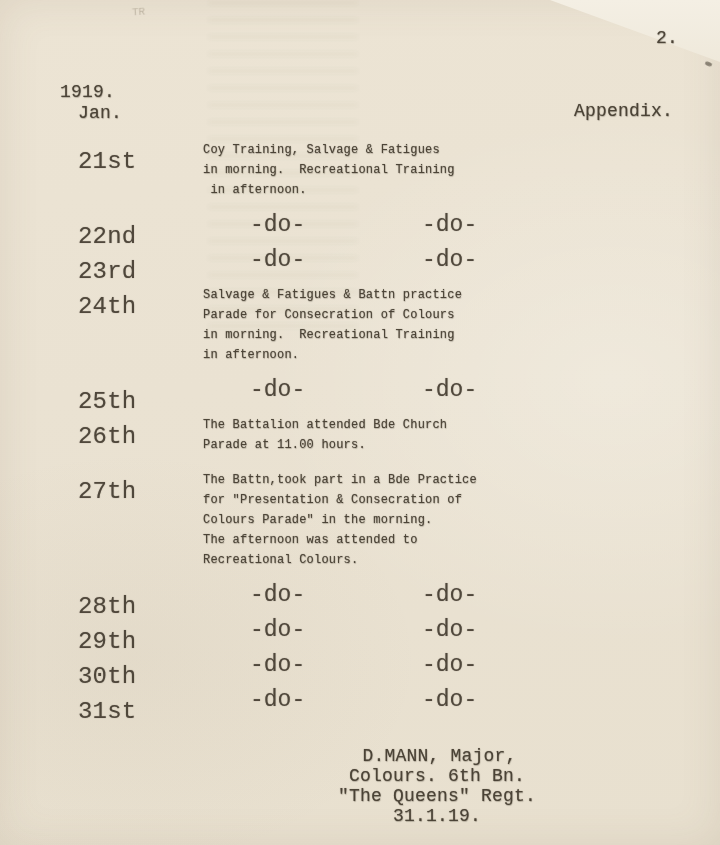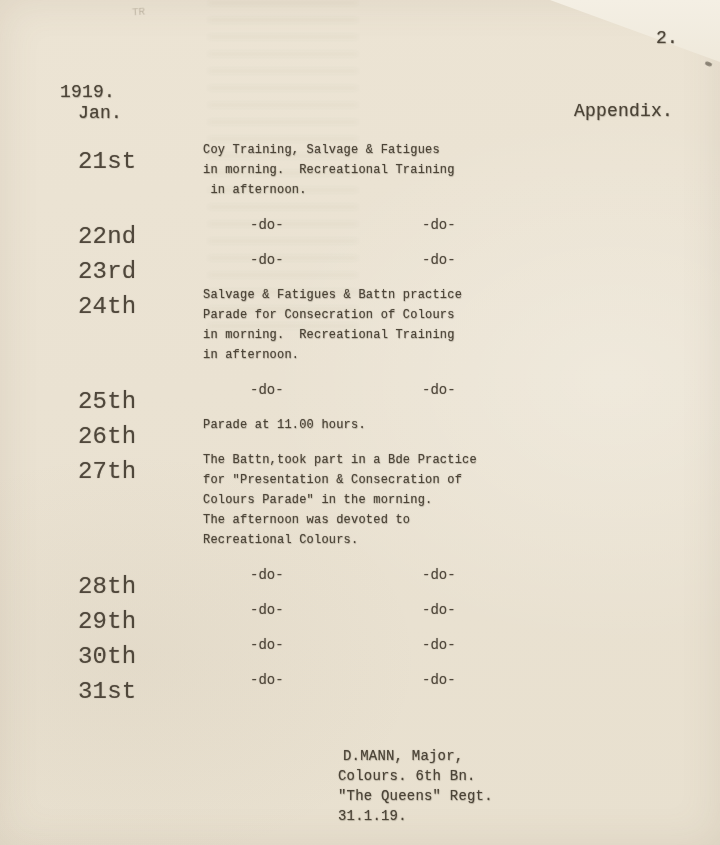--- a/index.html
+++ b/index.html
@@ -68,30 +68,31 @@
   .entry-text { margin-left: 203px; }
   .entry-text .line {
     font-size: 12px; line-height: 20px; white-space: pre;
     color: rgba(66,58,46,0.88);
     text-shadow: 0 0 1px rgba(66,58,46,0.55), 0.5px 0.5px 0.8px rgba(66,58,46,0.25);
     letter-spacing: 0.2px;
   }
   .ditto-1 { position: absolute; left: 250px; top: 0; }
   .ditto-2 { position: absolute; left: 422px; top: 0; }
   .ditto {
-    font-size: 14px; line-height: 20px; white-space: pre;
+    font-size: 23px; line-height: 20px; white-space: pre;
     color: rgba(66,58,46,0.85);
     text-shadow: 0 0 1px rgba(66,58,46,0.5);
   }
   .signature { position: absolute; top: 746px; left: 338px; }
   .signature .sig-line {
-    font-size: 14px; line-height: 20px; white-space: pre;
+    font-size: 18px; line-height: 20px; white-space: pre;
     color: rgba(66,58,46,0.88);
     text-shadow: 0 0 1px rgba(66,58,46,0.55), 0.5px 0.5px 0.8px rgba(66,58,46,0.25);
     letter-spacing: 0.2px;
+    text-align: center;
   }
   .signature .sig-line:first-child { margin-left: 5px; }
   .ink-dot {
     position: absolute; top: 62px; right: 8px;
     width: 7px; height: 4px; border-radius: 50% 40% 60% 50%;
     background: rgba(60,52,42,0.55); transform: rotate(25deg);
     filter: blur(0.4px);
   }
 </style>
 </head>
@@ -144,31 +145,32 @@
 
   <div class="entry-row">
     <span class="entry-date">25th</span>
     <span class="ditto ditto-1">-do-</span>
     <span class="ditto ditto-2">-do-</span>
   </div>
 
   <div class="entry-row">
     <span class="entry-date">26th</span>
     <div class="entry-text">
+          <div class="line">The Battalion attended Bde Church</div>
           <div class="line">Parade at 11.00 hours.</div>
         </div>
   </div>
 
   <div class="entry-row">
     <span class="entry-date">27th</span>
     <div class="entry-text">
           <div class="line">The Battn,took part in a Bde Practice</div>
           <div class="line">for "Presentation &amp; Consecration of</div>
           <div class="line">Colours Parade" in the morning.</div>
-          <div class="line">The afternoon was devoted to</div>
+          <div class="line">The afternoon was attended to</div>
           <div class="line">Recreational Colours.</div>
         </div>
   </div>
 
   <div class="entry-row">
     <span class="entry-date">28th</span>
     <span class="ditto ditto-1">-do-</span>
     <span class="ditto ditto-2">-do-</span>
   </div>
 

